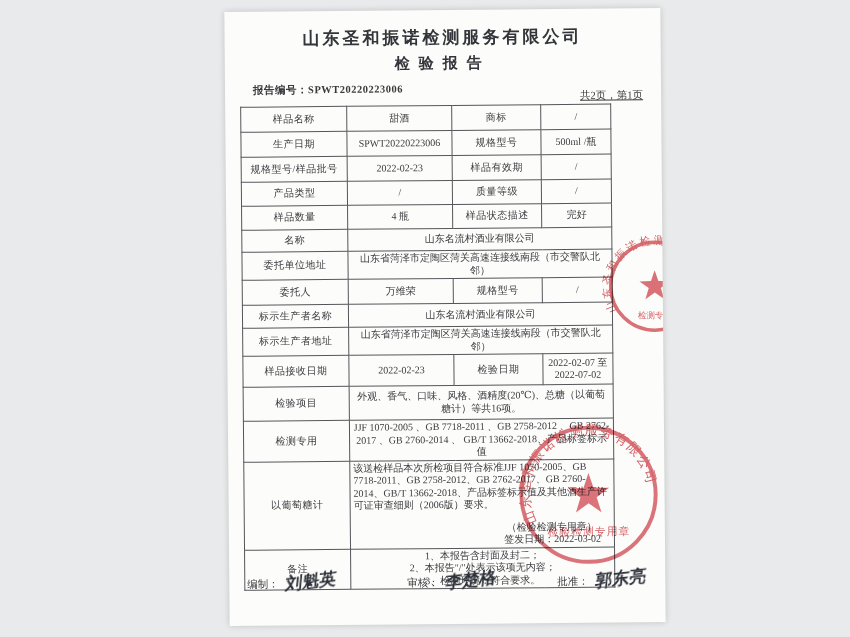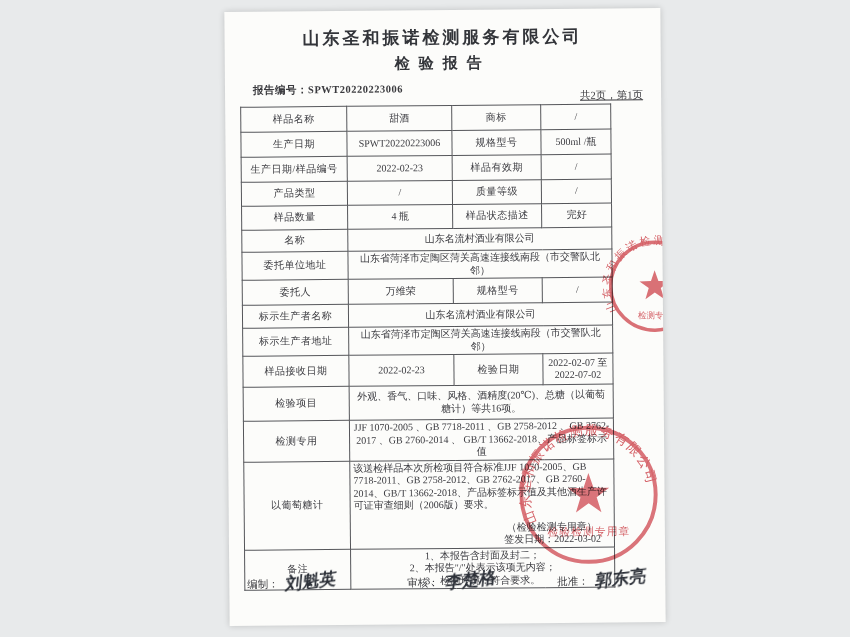--- a/index.html
+++ b/index.html
@@ -95,21 +95,21 @@
       <td class="lbl">商标</td>
       <td>/</td>
     </tr>
     <tr style="height:25px">
       <td class="lbl">生产日期</td>
       <td>SPWT20220223006</td>
       <td class="lbl">规格型号</td>
       <td>500ml /瓶</td>
     </tr>
     <tr style="height:25px">
-      <td class="lbl">生产日期/样品编号</td>
+      <td class="lbl">规格型号/样品批号</td>
       <td>2022-02-23</td>
       <td class="lbl">样品有效期</td>
       <td>/</td>
     </tr>
     <tr style="height:24px">
       <td class="lbl">产品类型</td>
       <td>/</td>
       <td class="lbl">质量等级</td>
       <td>/</td>
     </tr>

